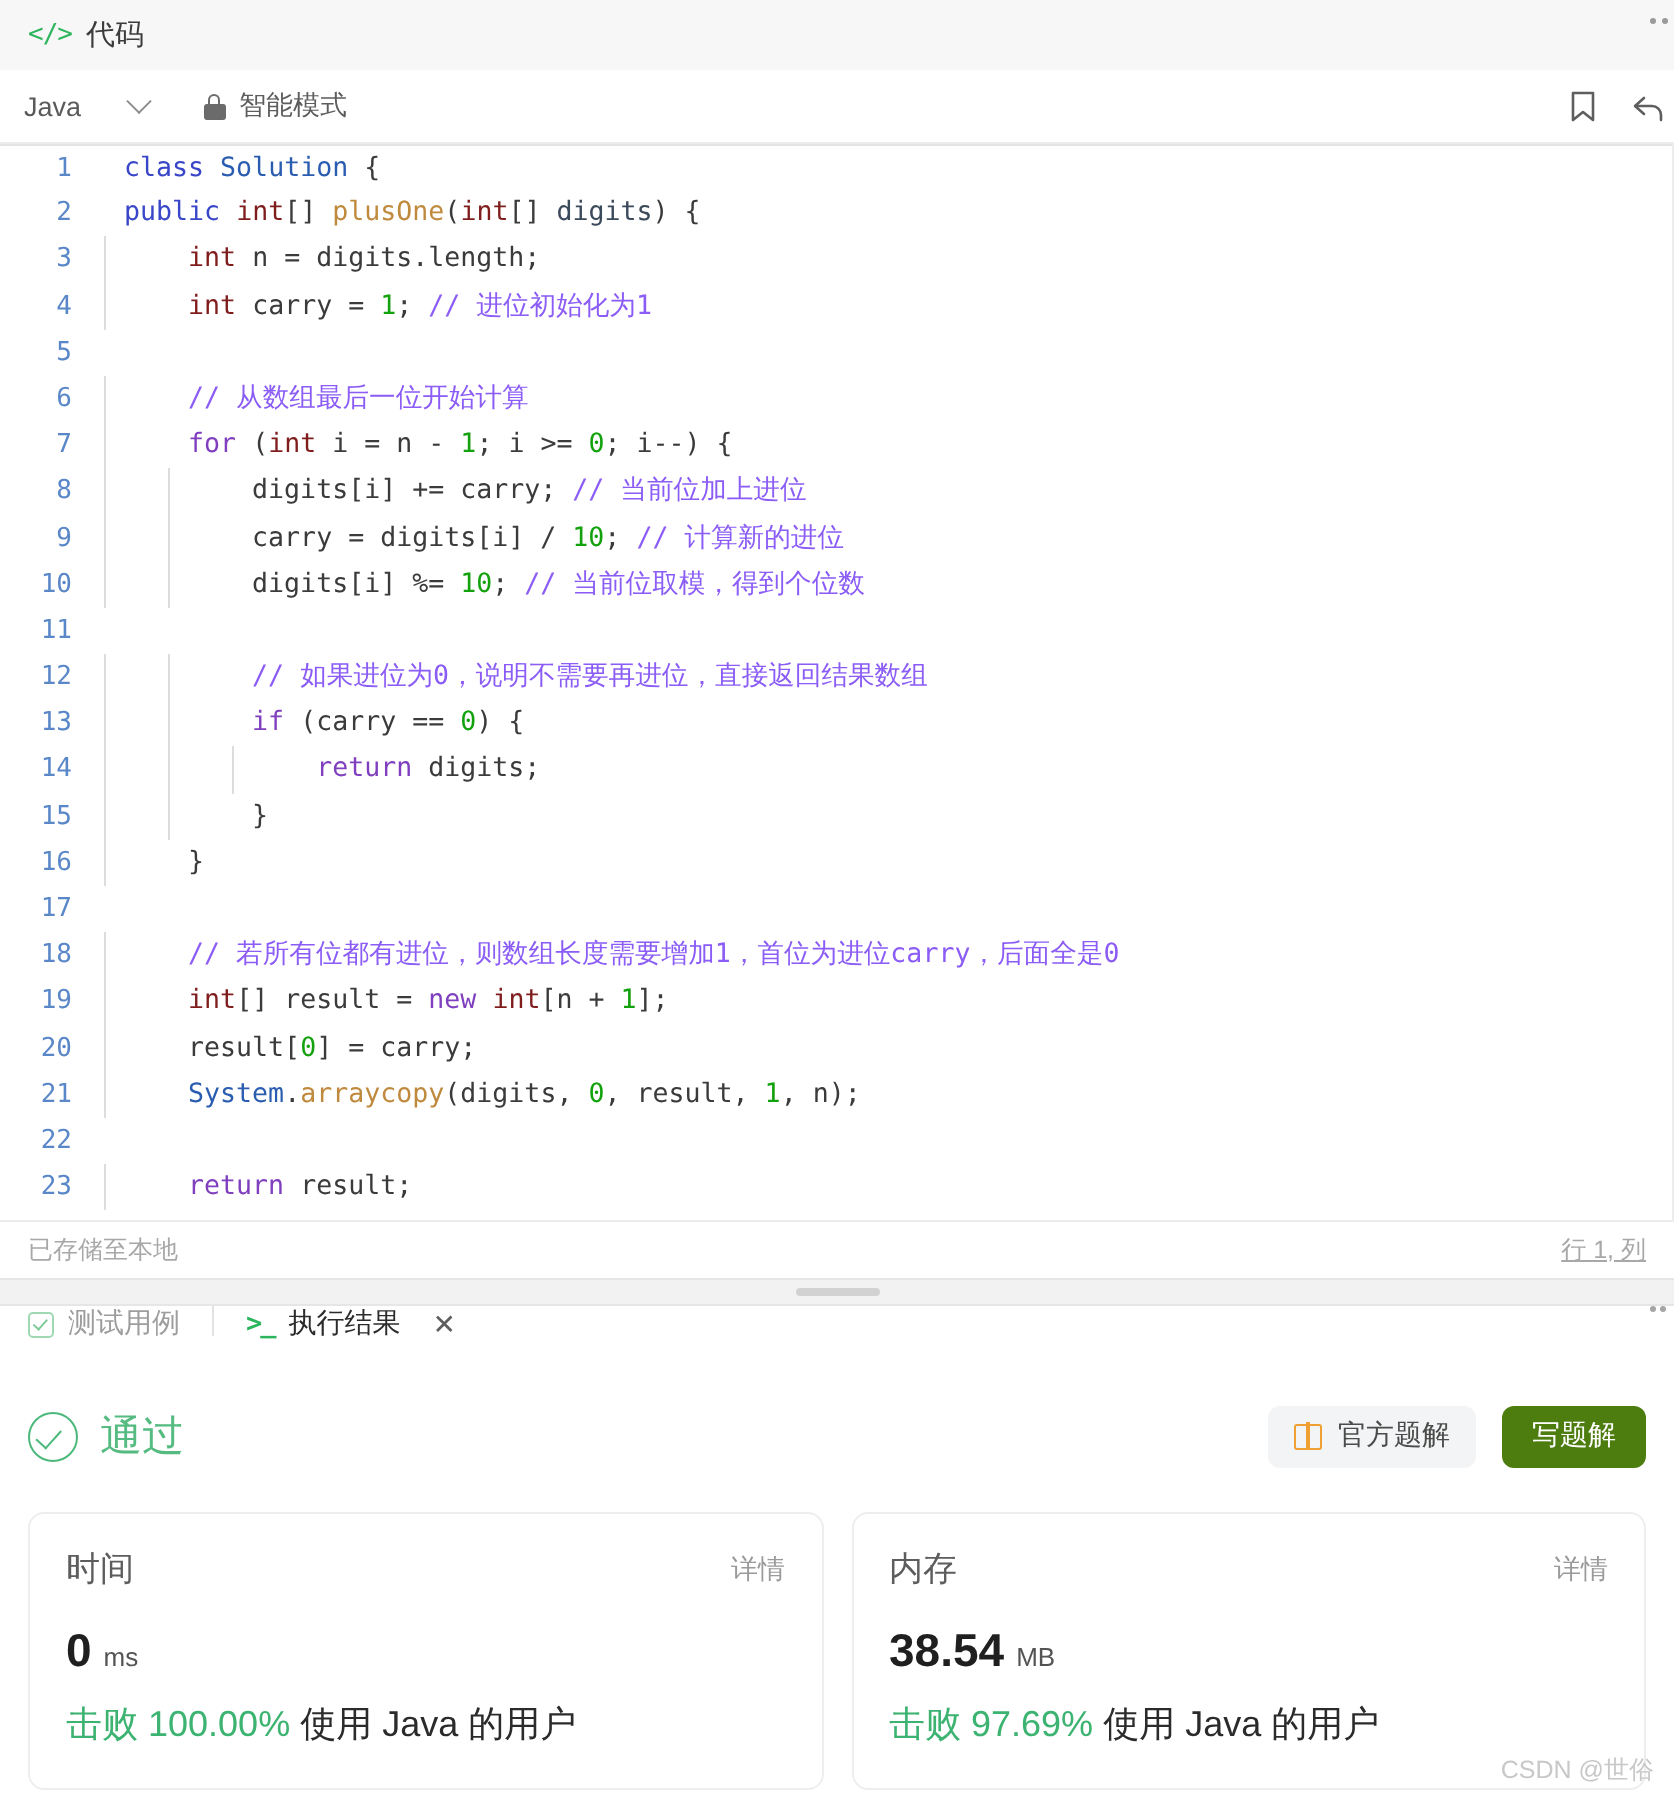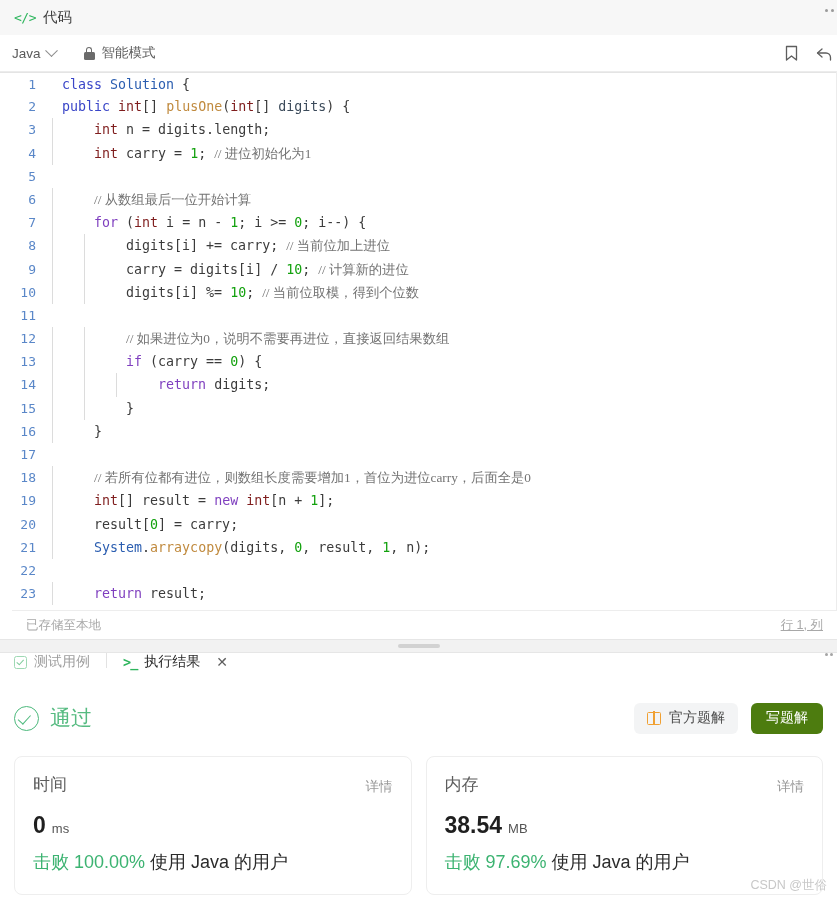--- a/index.html
+++ b/index.html
@@ -63,21 +63,21 @@
     border-bottom: 1px solid #ececec;
     display: flex;
     align-items: center;
     padding: 0 12px;
     flex: 0 0 37px;
     position: relative;
   }
   .lang-select {
     display: flex;
     align-items: center;
-    gap: 6px;
+    gap: 24px;
     font-size: 13.5px;
     color: #5a5a5a;
     cursor: pointer;
     justify-content: flex-end;
   }
   .chev {
     width: 9px; height: 9px;
     border-right: 1.4px solid #8d8d8d;
     border-bottom: 1.4px solid #8d8d8d;
     transform: rotate(45deg) translate(-2px,-2px);
@@ -153,38 +153,37 @@
   
   .line-hl-top { border-top: 1px solid #e4e4e4; }
 
   
   .t-kw   { color: #7f3fbf; }          
   .t-kw2  { color: #3a46c8; }          
   .t-type { color: #7f1d1d; }          
   .t-cls  { color: #2a5db0; }          
   .t-fn   { color: #c08a3e; }          
   .t-num  { color: #13a10e; }          
-  .t-cmt  { color: #737373; font-family: Liberation Serif, serif; }          
+  .t-cmt  { color: #8b5cf6; }          
   .t-var  { color: #3b4a5a; }          
   .t-pl   { color: #3b3b3b; }          
 
   
   .status-bar {
     height: 29px;
     flex: 0 0 29px;
     background: #ffffff;
     border-top: 1px solid #ededed;
     display: flex;
     align-items: center;
     padding: 0 14px;
     font-size: 12.5px;
     color: #a8a8a8;
     justify-content: space-between;
     overflow: hidden;
-    margin-left: 12px;
   }
   .cursor-pos { white-space: nowrap; color: #a8a8a8; text-decoration: underline; }
 
   
   .splitter {
     height: 14px;
     flex: 0 0 14px;
     background: #f2f2f2;
     position: relative;
     cursor: row-resize;
@@ -365,21 +364,21 @@
     flex: 1 1 0;
     border: 1px solid #eeeeee;
     border-radius: 8px;
     padding: 16px 18px 20px 18px;
     position: relative;
     min-height: 120px;
     background: #fff;
   }
   .card-top {
     display: flex;
-    align-items: flex-end;
+    align-items: center;
   }
   .card-title {
     font-size: 17px;
     color: #5d5d5d;
   }
   .card-detail {
     margin-left: auto;
     font-size: 13.5px;
     color: #9a9a9a;
     cursor: pointer;

